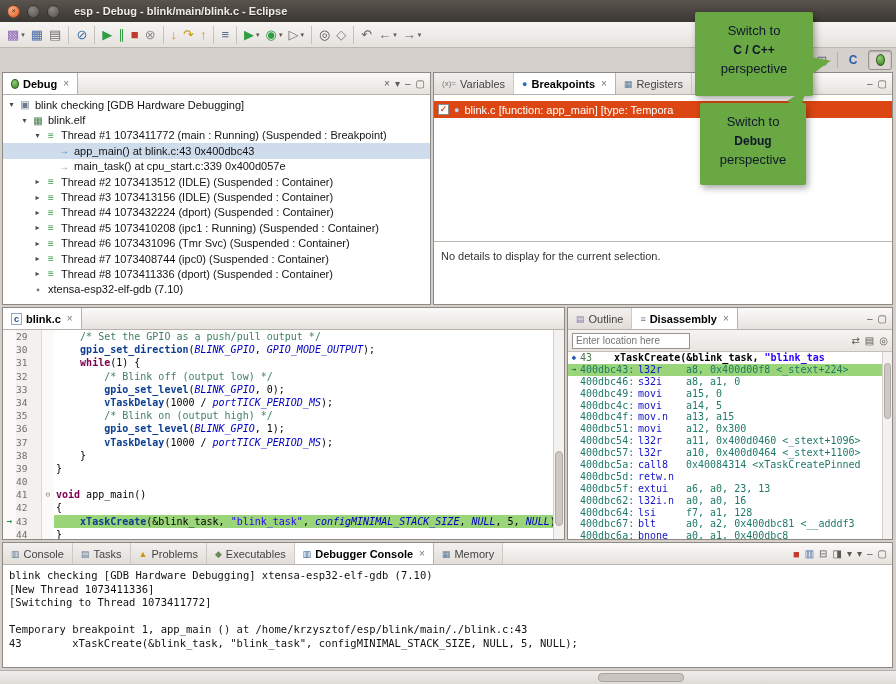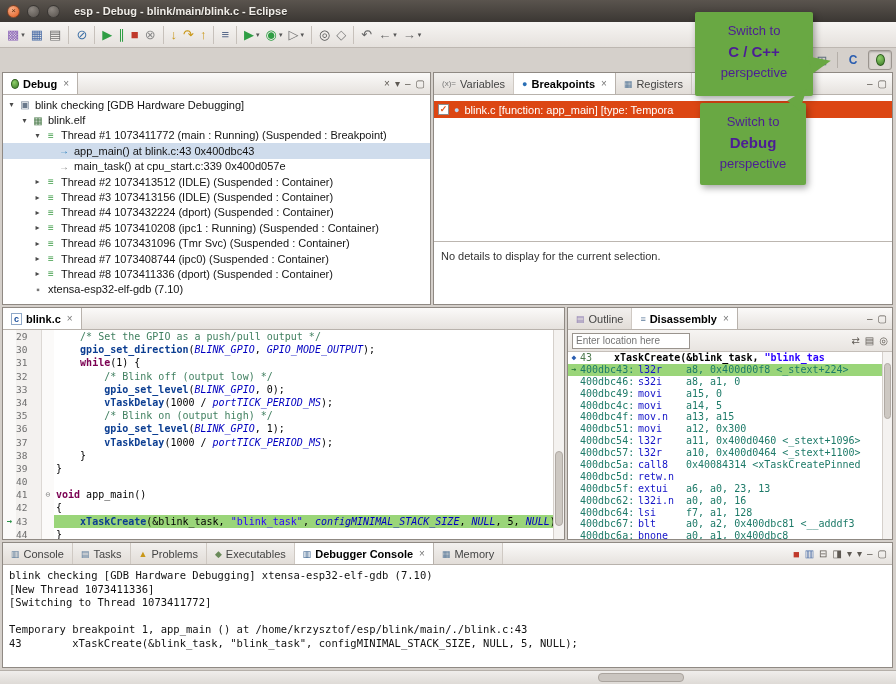--- a/index.html
+++ b/index.html
@@ -105,22 +105,22 @@
   .dis-srccode{font-weight:bold;color:#000}
   .dis-srcstr{color:#2A00FF}
   .dis-scroll{position:absolute;right:0;top:44px;bottom:0;width:10px;background:#f4f2f0;border-left:1px solid #d5d0cb}
   .dis-thumb{position:absolute;left:1px;right:1px;top:6%;height:30%;background:#cdc8c2;border:1px solid #b0aaa4;border-radius:4px}
 
   
   .con-body{position:absolute;left:0;top:22px;right:0;bottom:0;background:#fff;padding:4px 6px;overflow:hidden}
   .con-line{font-family:"DejaVu Sans Mono",monospace;font-size:10.5px;line-height:13.5px;color:#111;white-space:pre}
 
   
-  .callout{position:absolute;background:var(--green);color:#4c1d95;text-align:center;padding:9px 4px;z-index:60;border-radius:2px;box-shadow:2px 3px 7px rgba(0,0,0,.35);font-size:13px;line-height:1.5}
-  .callout .co-bold{font-weight:bold;font-size:15px}
+  .callout{position:absolute;background:var(--green);color:#0f172a;text-align:center;padding:9px 4px;z-index:60;border-radius:2px;box-shadow:2px 3px 7px rgba(0,0,0,.35);font-size:13px;line-height:1.5}
+  .callout .co-bold{font-weight:bold;font-size:12px}
   .callout-cpp{left:695px;top:12px;width:118px;height:84px}
   .callout-debug{left:700px;top:103px;width:106px;height:82px}
   .co-arrow-cpp{position:absolute;right:-18px;top:42px;width:0;height:0;border-top:9px solid transparent;border-bottom:9px solid transparent;border-left:21px solid var(--green);transform:rotate(-12deg)}
   .co-arrow-debug{position:absolute;right:-2px;top:-16px;width:0;height:0;border-left:8px solid transparent;border-right:8px solid transparent;border-bottom:21px solid var(--green);transform:rotate(38deg)}
 
   
   .statusbar{position:absolute;left:0;right:0;bottom:0;height:14px;background:linear-gradient(#f0eeec,#dedad6);border-top:1px solid #b5afa9}
   .status-thumb{position:absolute;left:598px;top:2px;width:86px;height:9px;background:#cac5c0;border:1px solid #aaa49e;border-radius:4px}
 </style>
 </head>

